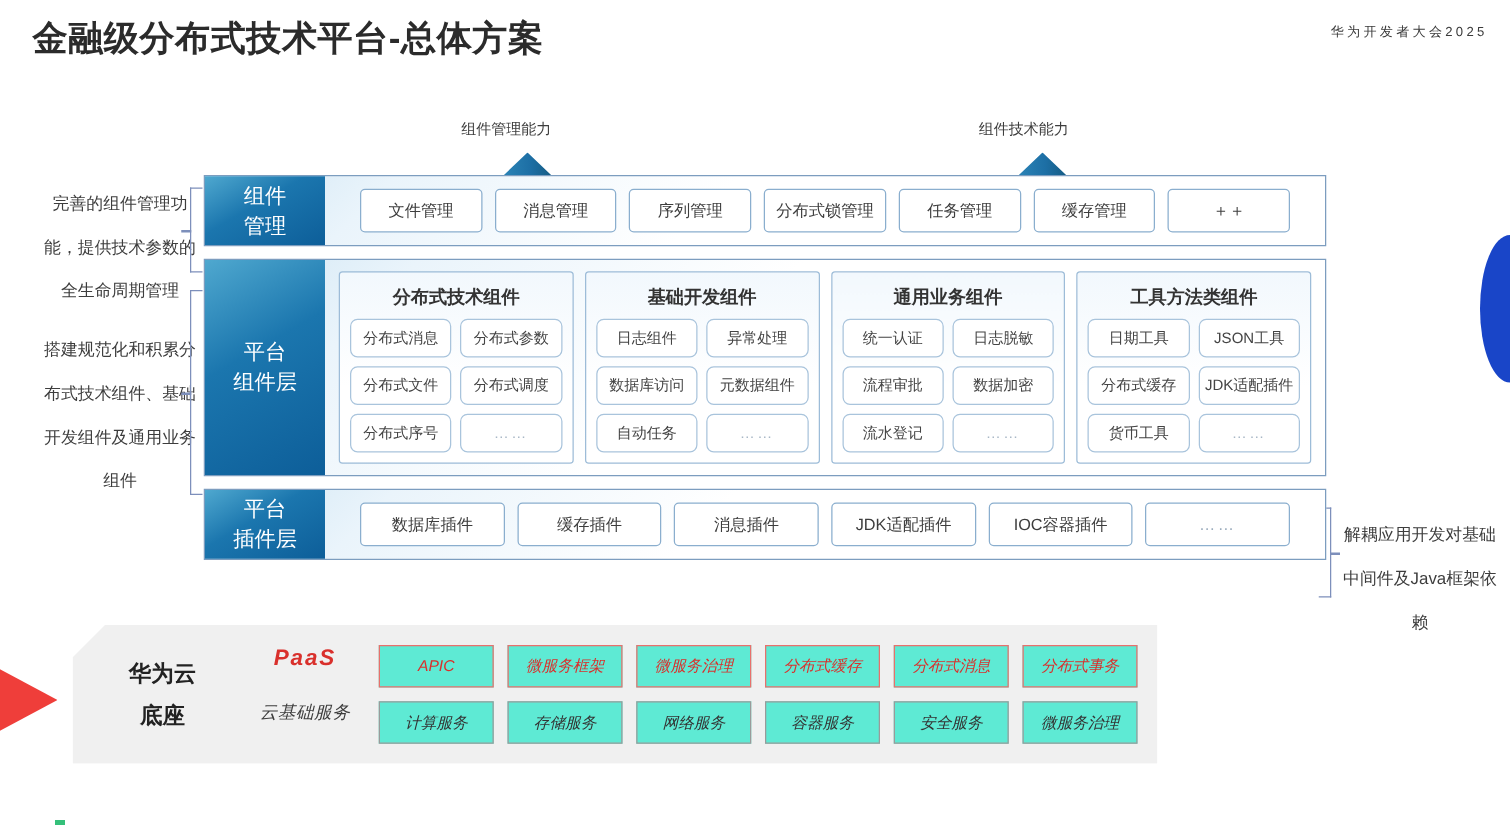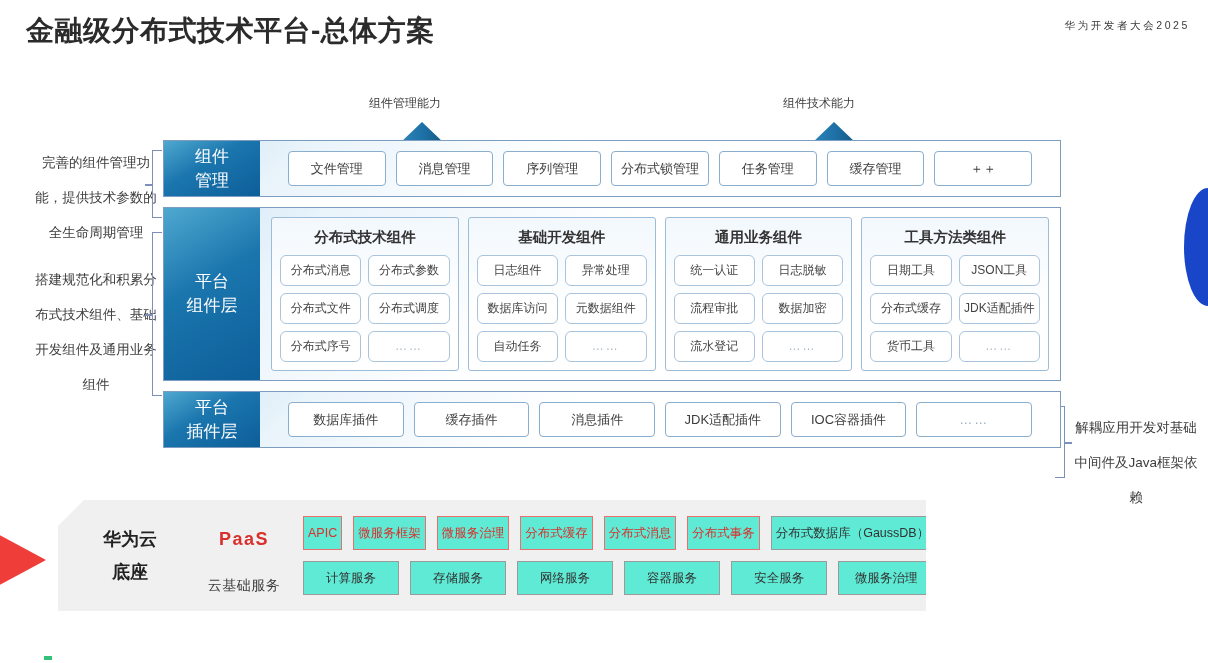--- a/index.html
+++ b/index.html
@@ -87,21 +87,21 @@
 
   
   #paas-panel{
     position:absolute;left:58px;top:500px;width:868px;height:111px;
     background:#f0f0f0;
     clip-path:polygon(26px 0,100% 0,100% 100%,0 100%,0 26px);
   }
   #paas-panel .inner{display:flex;align-items:center;height:100%;padding:0 16px 0 20px;gap:14px;}
   #paas-left{flex:0 0 104px;text-align:center;font-size:18px;font-weight:bold;color:#222;line-height:33px;}
   #paas-rows{flex:1;display:flex;flex-direction:column;gap:11px;}
-  .paas-row{display:flex;align-items:flex-end;gap:11px;}
+  .paas-row{display:flex;align-items:flex-start;gap:11px;font-style:italic;}
   .paas-rowlabel{flex:0 0 96px;text-align:center;white-space:nowrap;}
   .paas-rowlabel.accent{font-size:18px;font-weight:bold;color:#d9302c;letter-spacing:1.5px;}
   .paas-rowlabel.plain{font-size:14px;color:#3d3d3d;letter-spacing:.5px;}
   .pbox{
     flex:1;text-align:center;font-size:12.5px;padding:8px 4px;line-height:16px;
     background:#5eead4;white-space:nowrap;
   }
   .pbox.red{border:1.6px solid #e8706c;color:#d9302c;}
   .pbox.gray{border:1.4px solid #9a9a9a;color:#333;}
   .pbox.wide{flex:1.55;}
@@ -256,21 +256,20 @@
     <div id="paas-rows">
 
       <div class="paas-row">
         <div class="paas-rowlabel accent">PaaS</div>
         <div class="pbox red">APIC</div>
         <div class="pbox red">微服务框架</div>
         <div class="pbox red">微服务治理</div>
         <div class="pbox red">分布式缓存</div>
         <div class="pbox red">分布式消息</div>
         <div class="pbox red">分布式事务</div>
-        <div class="pbox gray wide">分布式数据库（GaussDB）</div>
       </div>
 
       <div class="paas-row">
         <div class="paas-rowlabel plain">云基础服务</div>
         <div class="pbox gray">计算服务</div>
         <div class="pbox gray">存储服务</div>
         <div class="pbox gray">网络服务</div>
         <div class="pbox gray">容器服务</div>
         <div class="pbox gray">安全服务</div>
         <div class="pbox gray">微服务治理</div>

